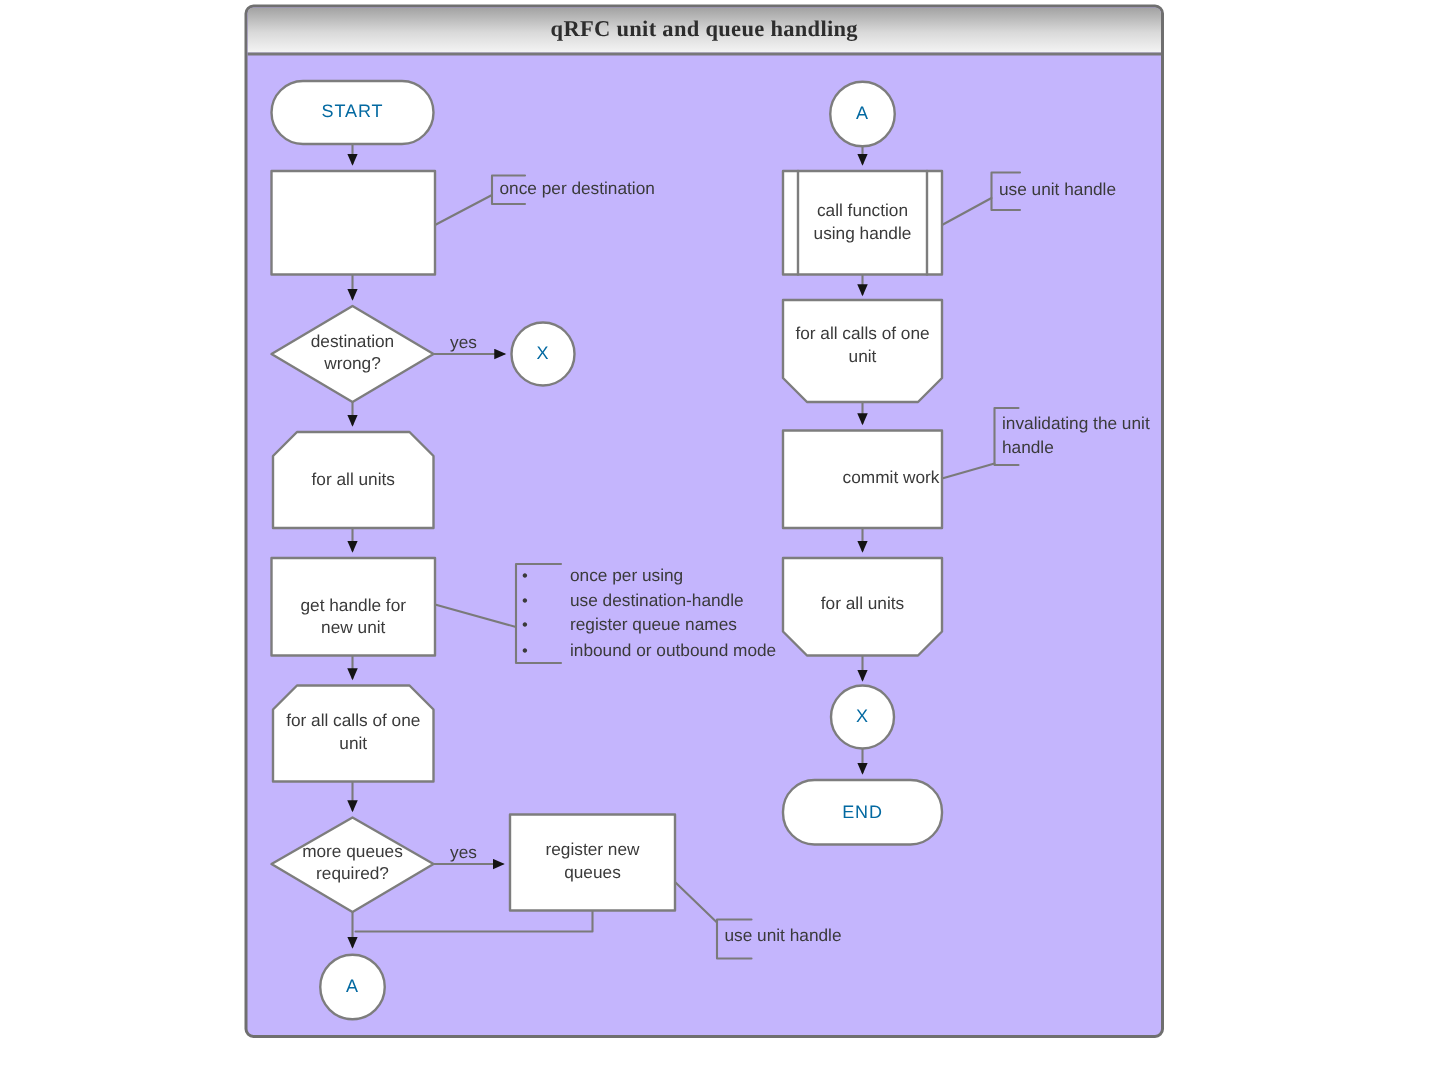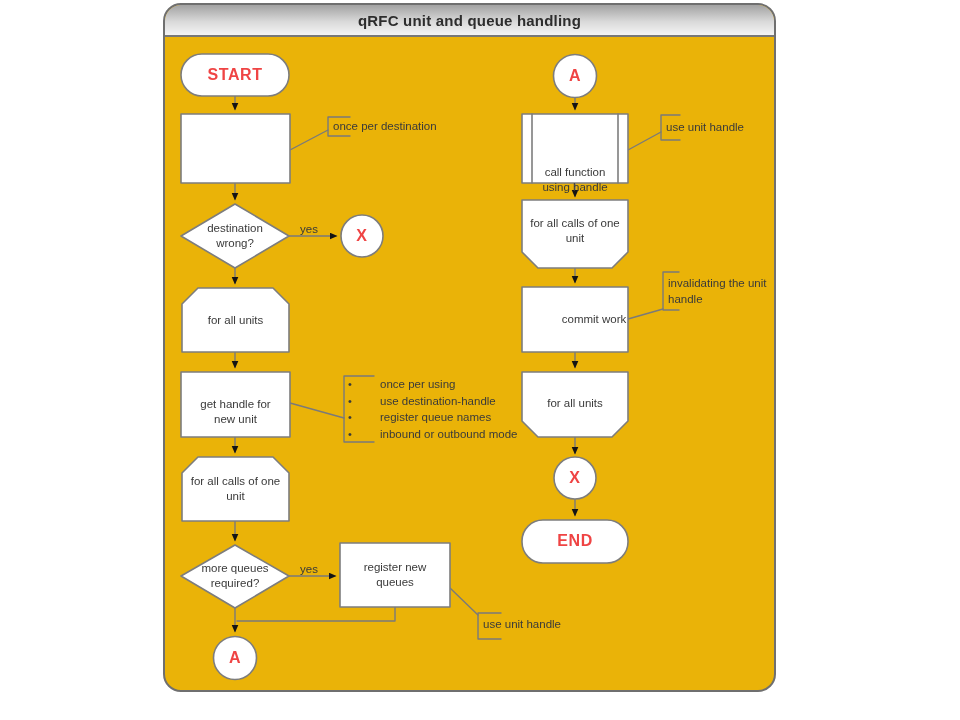--- a/index.html
+++ b/index.html
@@ -2,37 +2,37 @@
 <html><head>
 <meta charset="utf-8">
 <style>
   html,body{margin:0;padding:0;background:#fff;}
   .canvas{
     position:relative;width:960px;height:720px;background:#fff;overflow:hidden;
     font-family:"Liberation Sans",sans-serif;color:#3a3a3a;
   }
   .frame{
     position:absolute;left:163px;top:3px;width:609px;height:685px;
-    border:2px solid #6f6f6f;border-radius:18px;background:#eab308;overflow:hidden;
+    border:2px solid #6f6f6f;border-radius:6px;background:#c4b5fd;overflow:hidden;font-family:Liberation Serif, serif;
   }
   .titlebar{
     position:absolute;left:0;top:0;right:0;height:30px;
     background:linear-gradient(180deg,#a2a2a2 0%,#d9d9d9 55%,#f4f4f4 100%);
     border-bottom:2px solid #787878;
     display:flex;align-items:center;justify-content:center;
   }
   .title{
     font-size:15px;font-weight:bold;color:#2d2d2d;letter-spacing:.2px;
   }
   svg.layer{position:absolute;left:0;top:0;width:960px;height:720px;}
   .lbl{
     position:absolute;display:flex;align-items:center;justify-content:center;
     text-align:center;font-size:11.5px;line-height:1.3;color:#3a3a3a;
   }
-  .lbl.strong{font-weight:bold;font-size:16px;letter-spacing:.6px;color:#ef4444;}
+  .lbl.strong{font-weight:normal;font-size:12px;letter-spacing:.6px;color:#0369a1;}
   .ann{
     position:absolute;font-size:11.5px;line-height:1.35;color:#3a3a3a;text-align:left;
   }
   .bullets{position:absolute;font-size:11.5px;line-height:16.5px;color:#3a3a3a;}
   .bullet-row{position:relative;padding-left:36px;white-space:nowrap;}
   .bullet-dot{position:absolute;left:4px;top:0;font-size:11px;}
 </style>
 </head>
 <body>
 
@@ -114,21 +114,21 @@
   <div class="lbl strong" style="left:341px;top:215px;width:42px;height:42px;">X</div>
   <div class="lbl" style="left:182px;top:288px;width:107px;height:64px;">for all units</div>
   <div class="lbl" style="left:189px;top:372px;width:93px;height:80px;">get handle for new unit</div>
   <div class="lbl" style="left:189px;top:457px;width:93px;height:64px;">for all calls of one unit</div>
   <div class="lbl" style="left:193px;top:554px;width:84px;height:44px;">more queues required?</div>
   <div class="lbl" style="left:294px;top:562px;width:30px;height:14px;">yes</div>
   <div class="lbl" style="left:348px;top:543px;width:94px;height:64px;">register new queues</div>
   <div class="lbl strong" style="left:213px;top:636px;width:44px;height:44px;">A</div>
 
   <div class="lbl strong" style="left:553px;top:54px;width:44px;height:44px;">A</div>
-  <div class="lbl" style="left:535px;top:114px;width:80px;height:69px;margin-top:31px;">call function using handle</div>
+  <div class="lbl" style="left:535px;top:114px;width:80px;height:69px;">call function using handle</div>
   <div class="lbl" style="left:528px;top:202px;width:94px;height:58px;">for all calls of one unit</div>
   <div class="lbl" style="left:522px;top:287px;width:106px;height:65px;padding-left:19px;">commit work</div>
   <div class="lbl" style="left:522px;top:374px;width:106px;height:58px;">for all units</div>
   <div class="lbl strong" style="left:554px;top:457px;width:42px;height:42px;">X</div>
   <div class="lbl strong" style="left:522px;top:520px;width:106px;height:43px;">END</div>
 
   <div class="ann" style="left:333px;top:119px;width:115px;">once per destination</div>
 
   <div class="bullets" style="left:344px;top:376px;width:185px;">
     <div class="bullet-row"><span class="bullet-dot">•</span><span>once per using</span></div>

